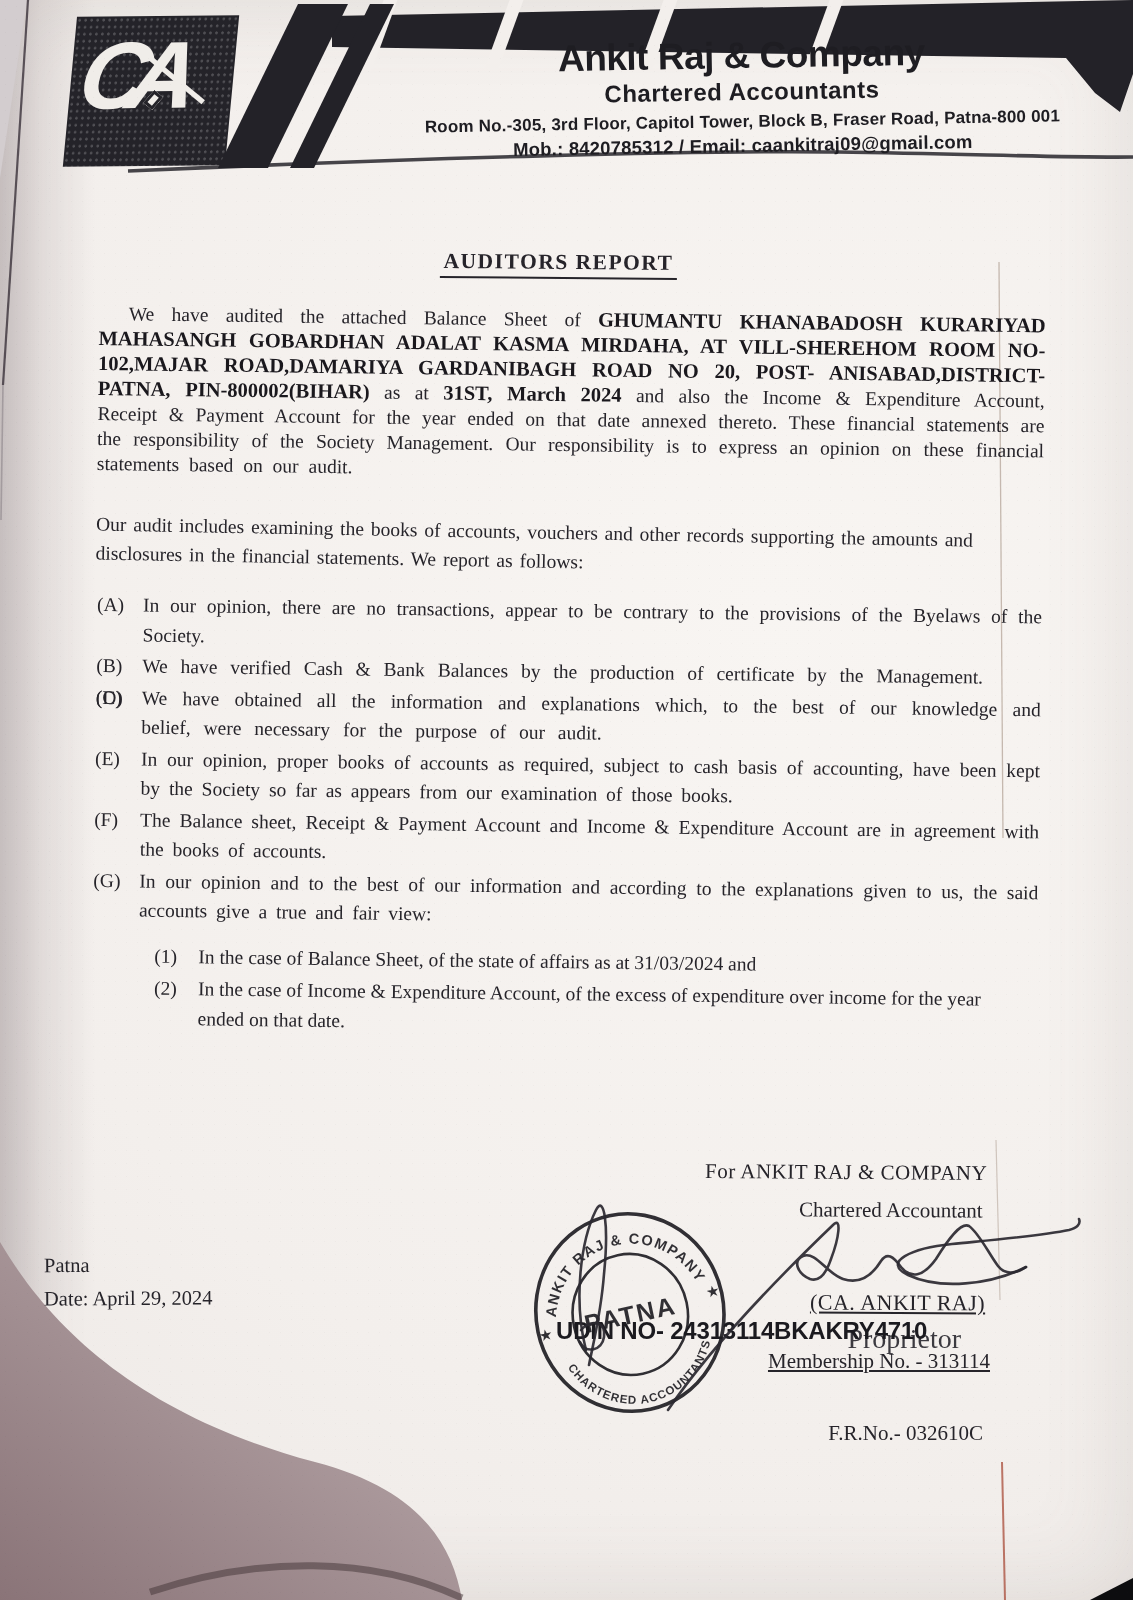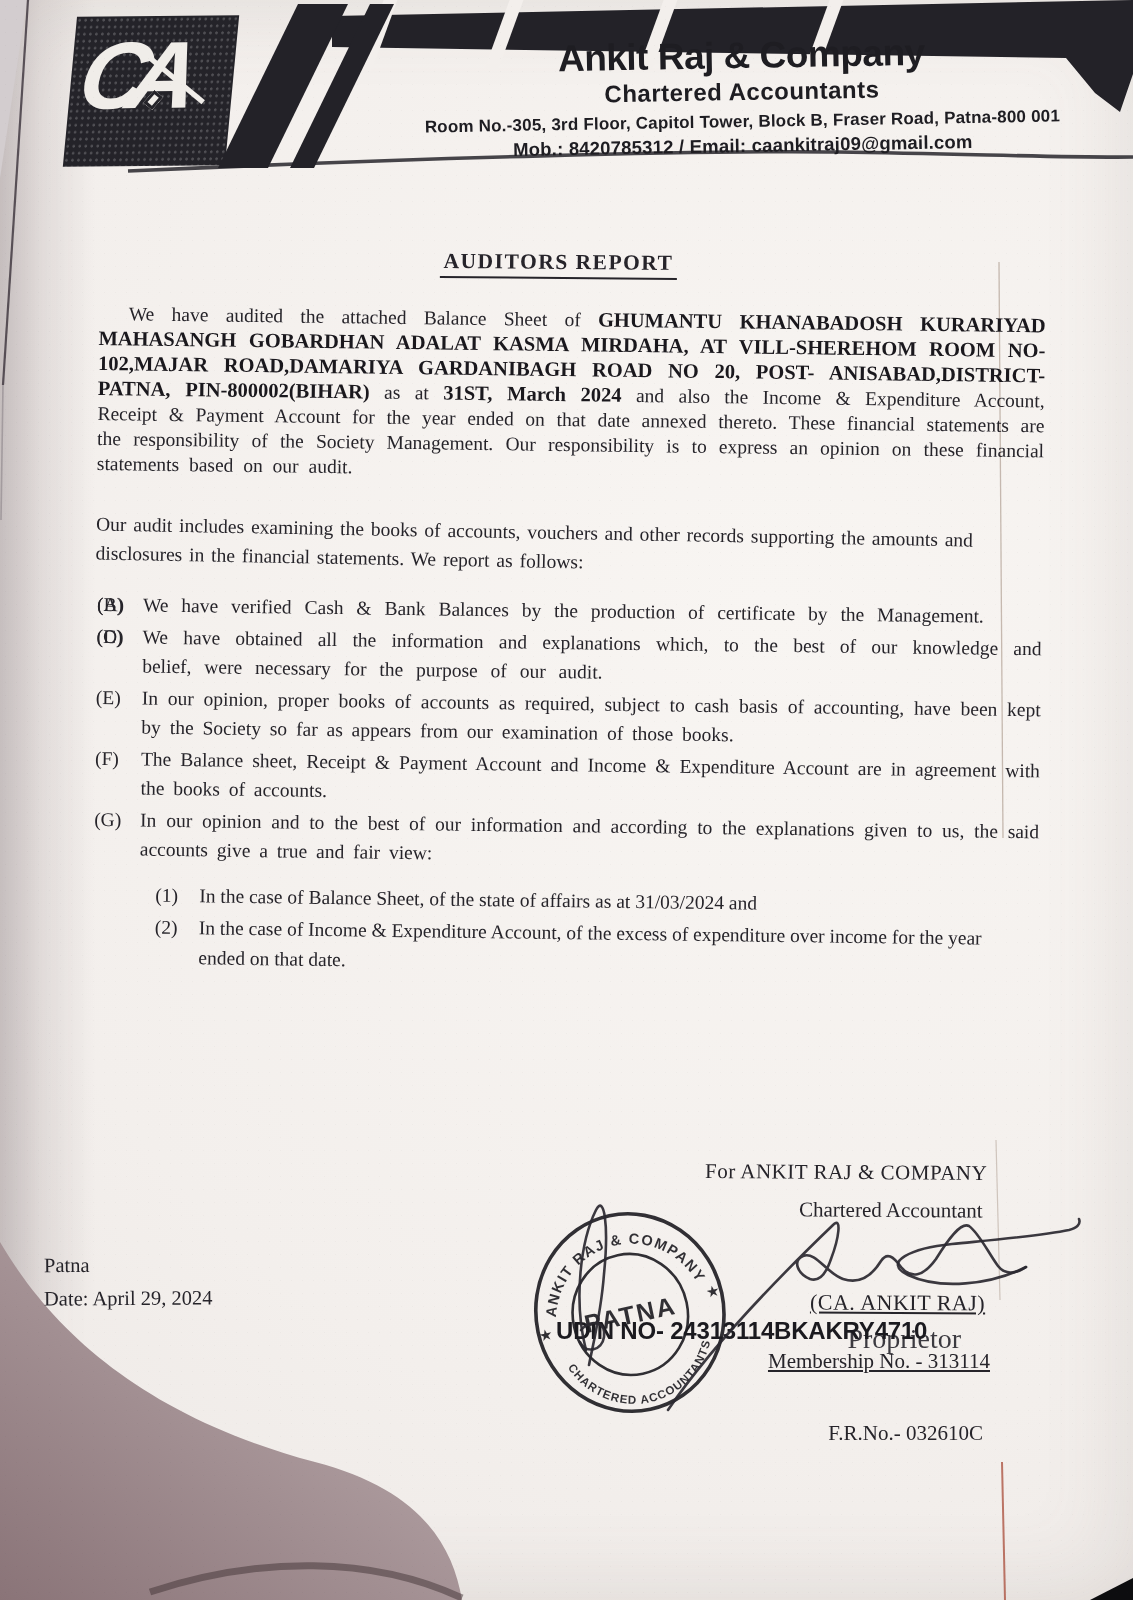--- a/index.html
+++ b/index.html
@@ -136,20 +136,21 @@
 
   <div class="body-flow">
     <div class="para1"><span>We have audited the attached Balance Sheet of </span><span class="b">GHUMANTU KHANABADOSH KURARIYAD MAHASANGH GOBARDHAN ADALAT KASMA MIRDAHA, AT VILL-SHEREHOM ROOM NO-102,MAJAR ROAD,DAMARIYA GARDANIBAGH ROAD NO 20, POST- ANISABAD,DISTRICT-PATNA, PIN-800002(BIHAR)</span><span> as at </span><span class="b">31ST, March 2024</span><span> and also the Income &amp; Expenditure Account, Receipt &amp; Payment Account for the year ended on that date annexed thereto. These financial statements are the responsibility of the Society Management. Our responsibility is to express an opinion on these financial statements based on our audit.</span>
     </div>
 
     <div class="para2">Our audit includes examining the books of accounts, vouchers and other records supporting the amounts and disclosures in the financial statements. We report as follows:</div>
 
     <div class="points">
       <div class="pt">
         <span class="lbl">(A)</span>
+        <span>In our opinion, there are no transactions, appear to be contrary to the provisions of the Byelaws of the Society.</span>
       </div>
       <div class="pt ws-wide">
         <span class="lbl">(B)</span>
         <span>We have verified Cash &amp; Bank Balances by the production of certificate by the Management.</span>
       </div>
       <div class="pt">
         <span class="lbl">(C)</span>
       </div>
       <div class="pt ws-wide">
         <span class="lbl">(D)</span>

